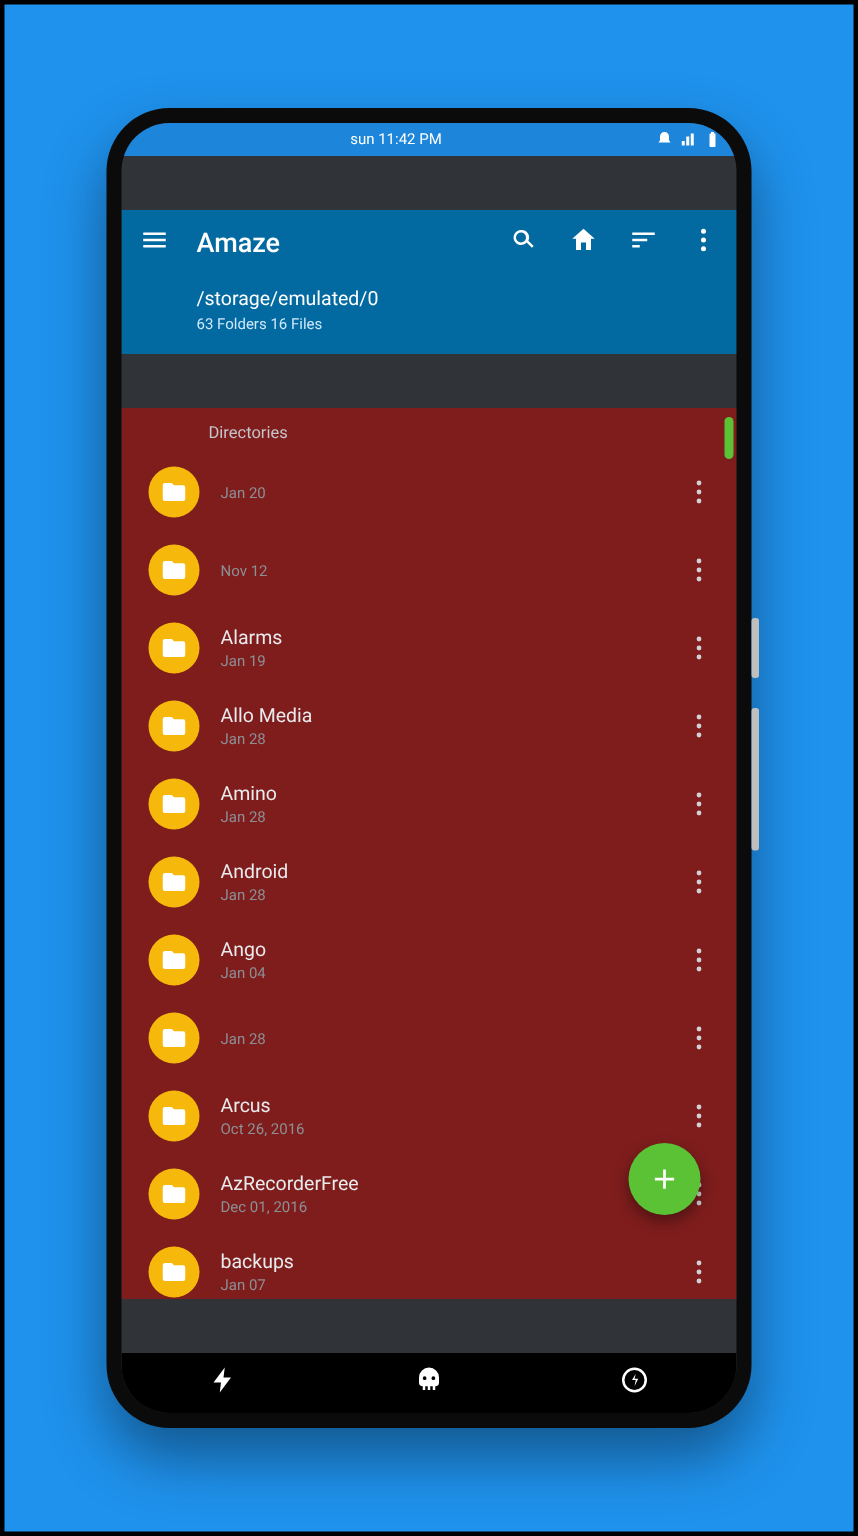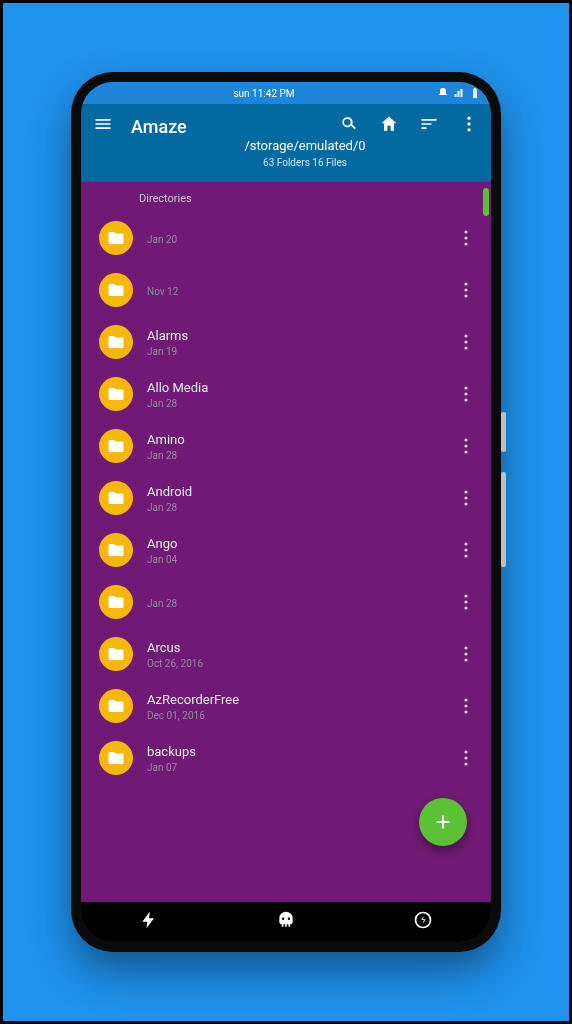--- a/index.html
+++ b/index.html
@@ -33,20 +33,21 @@
   .side-btn.b { top: 400px; height: 95px; }
   .screen {
     width: 100%;
     height: 100%;
     background: #303338;
     border-radius: 32px;
     overflow: hidden;
     position: relative;
     display: flex;
     flex-direction: column;
+    gap: 36px;
   }
   
   .statusbar {
     height: 22px;
     background: #1d86da;
     color: #fff;
     font-size: 10px;
     display: flex;
     align-items: center;
     justify-content: space-between;
@@ -58,28 +59,28 @@
   
   .appbar {
     background: #0369a1;
     color: #fff;
     padding: 10px 12px 14px 12px;
   }
   .appbar-row1 { display:flex; align-items:center; gap:18px; }
   .appbar-title { font-size:18px; font-weight:500; flex:1; }
   .appbar-actions { display:flex; align-items:center; gap:20px; }
   .appbar-actions svg, .menu-btn svg { width:20px; height:20px; fill:#fff; }
-  .path-block { padding-left:38px;text-align:center; }
+  .path-block { margin-top:18px; padding-left:38px; }
   .path-text { font-size:13px; color:#fff; }
   .path-sub  { font-size:10px; color:#cfe8fb; margin-top:4px; }
   
   .list {
     flex:1;
     overflow:hidden;
-    background:#701a75;
+    background:#7f1d1d;
     position:relative;
   }
   .section-header {
     font-size:11px;
     color:#c3c5c8;
     padding:10px 0 8px 58px;
   }
   .item {
     display:flex;
     align-items:center;

